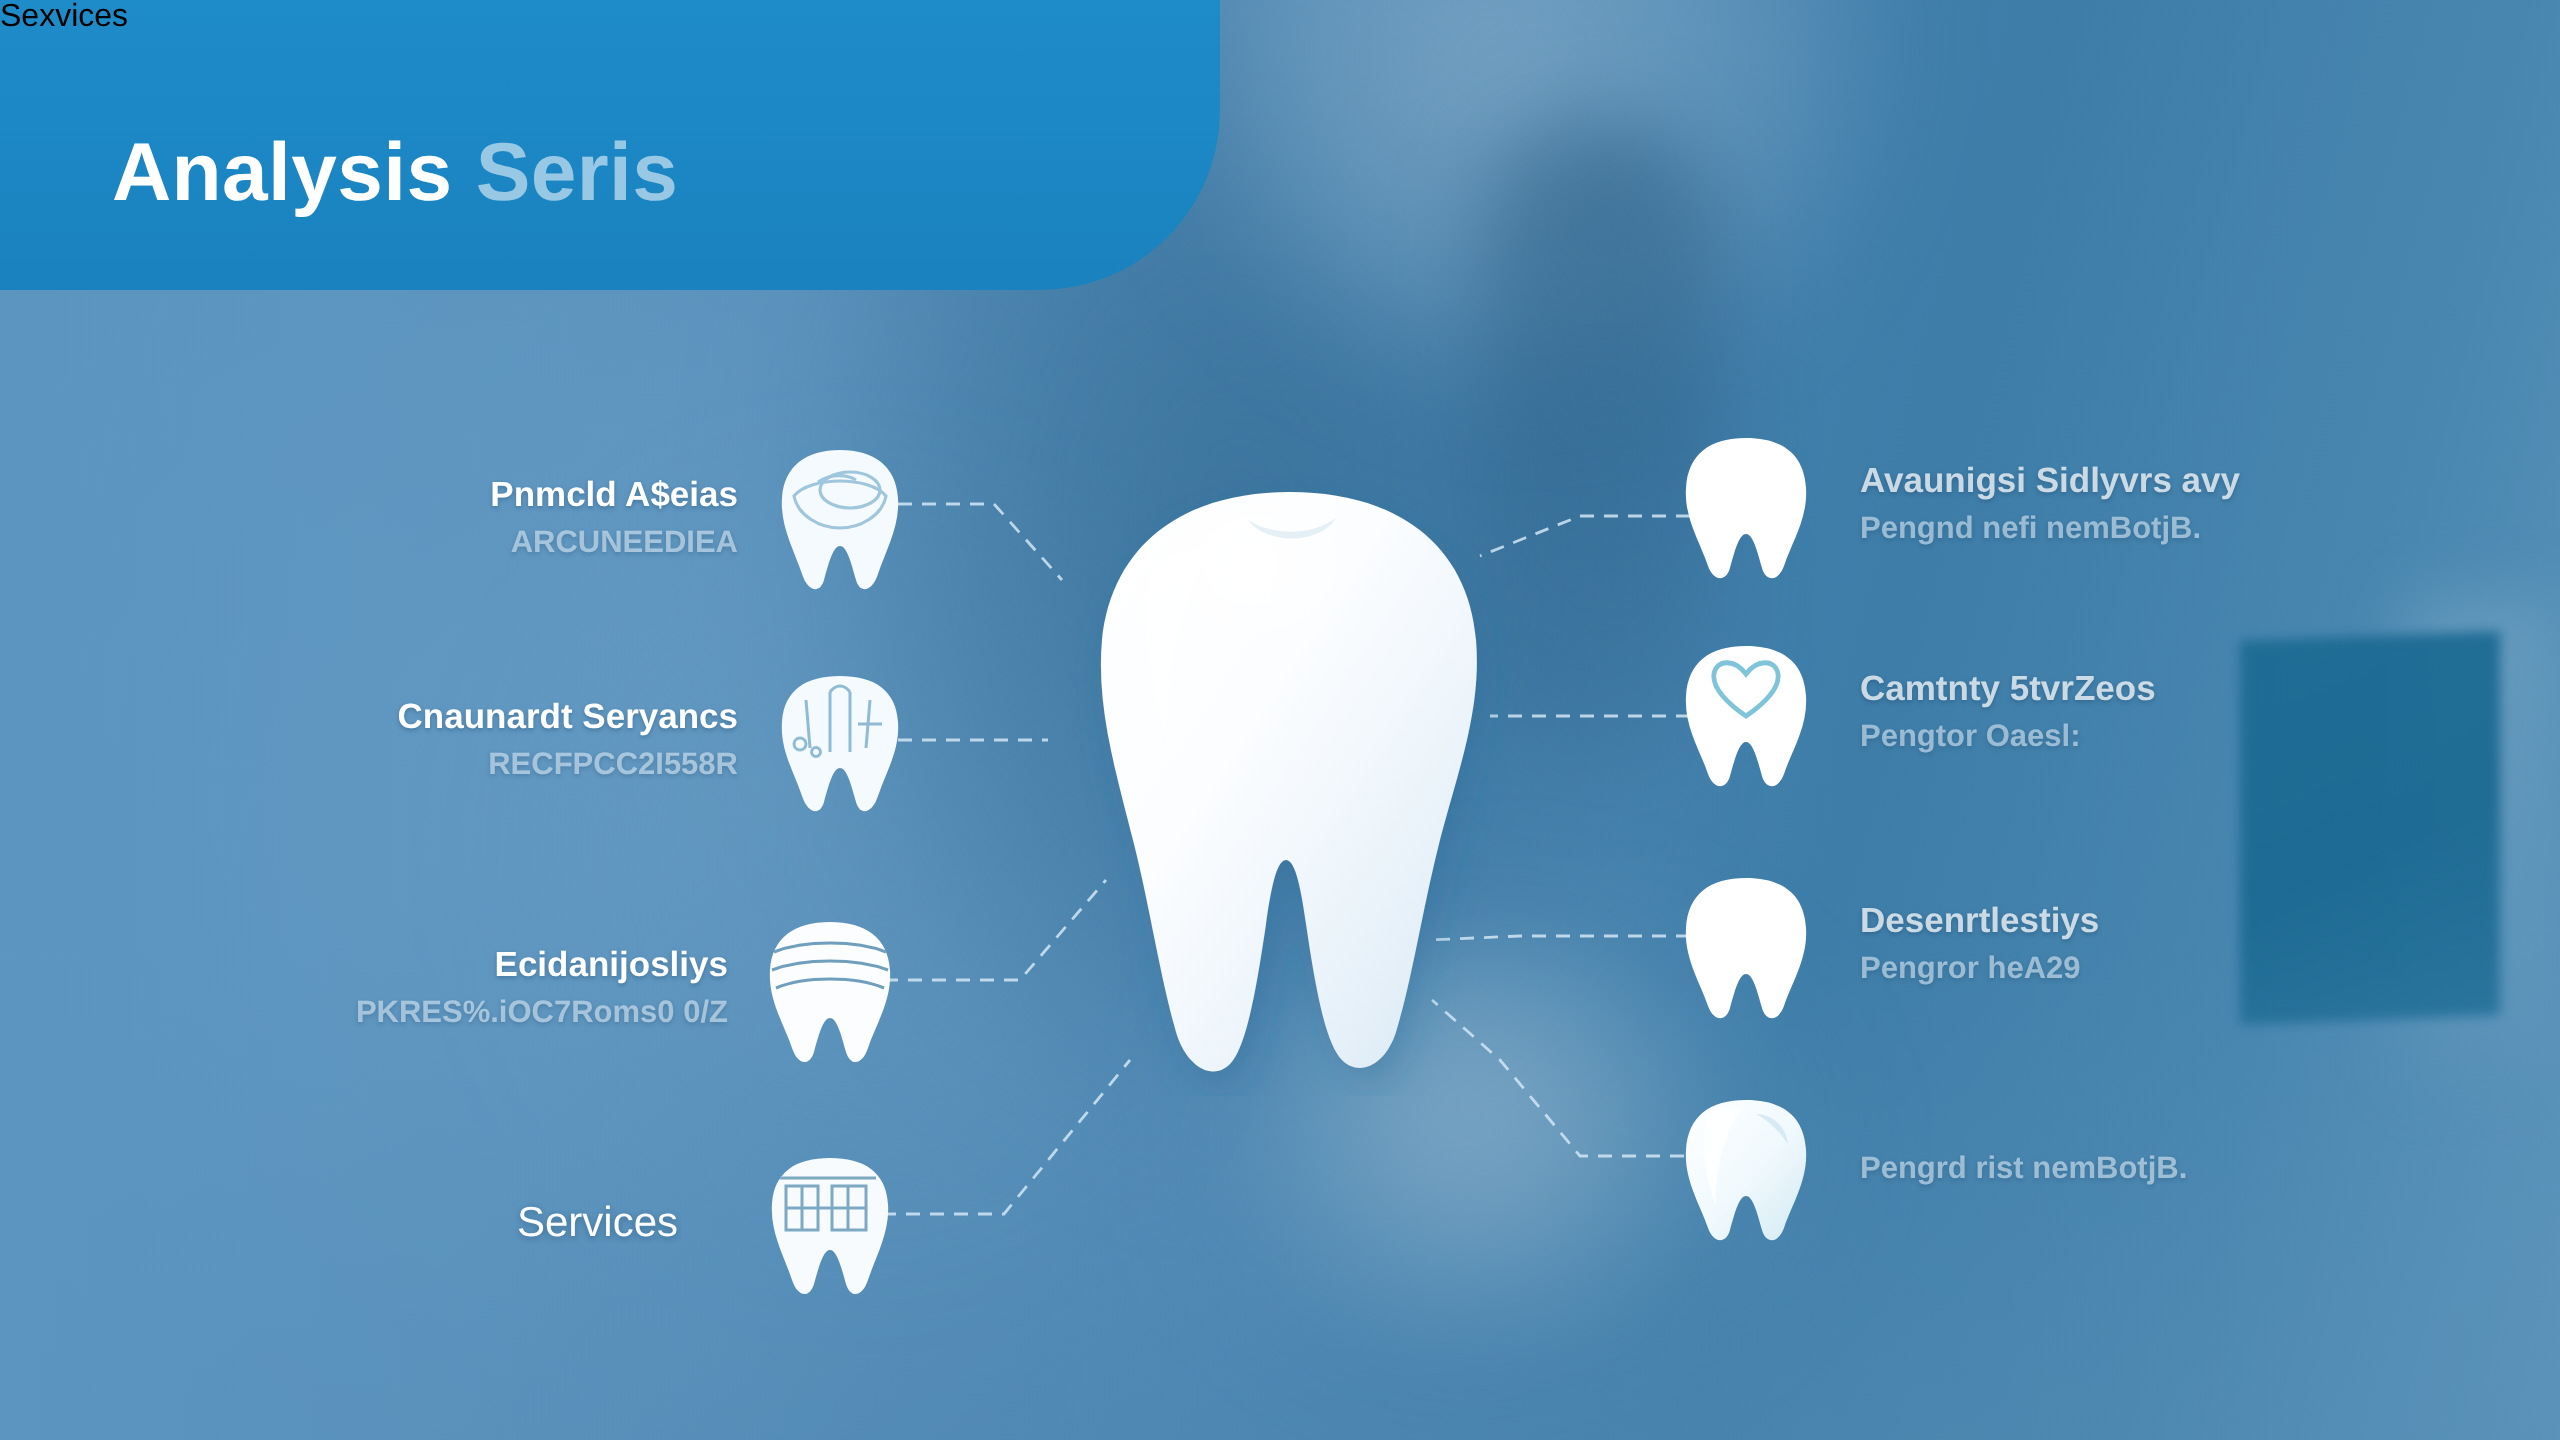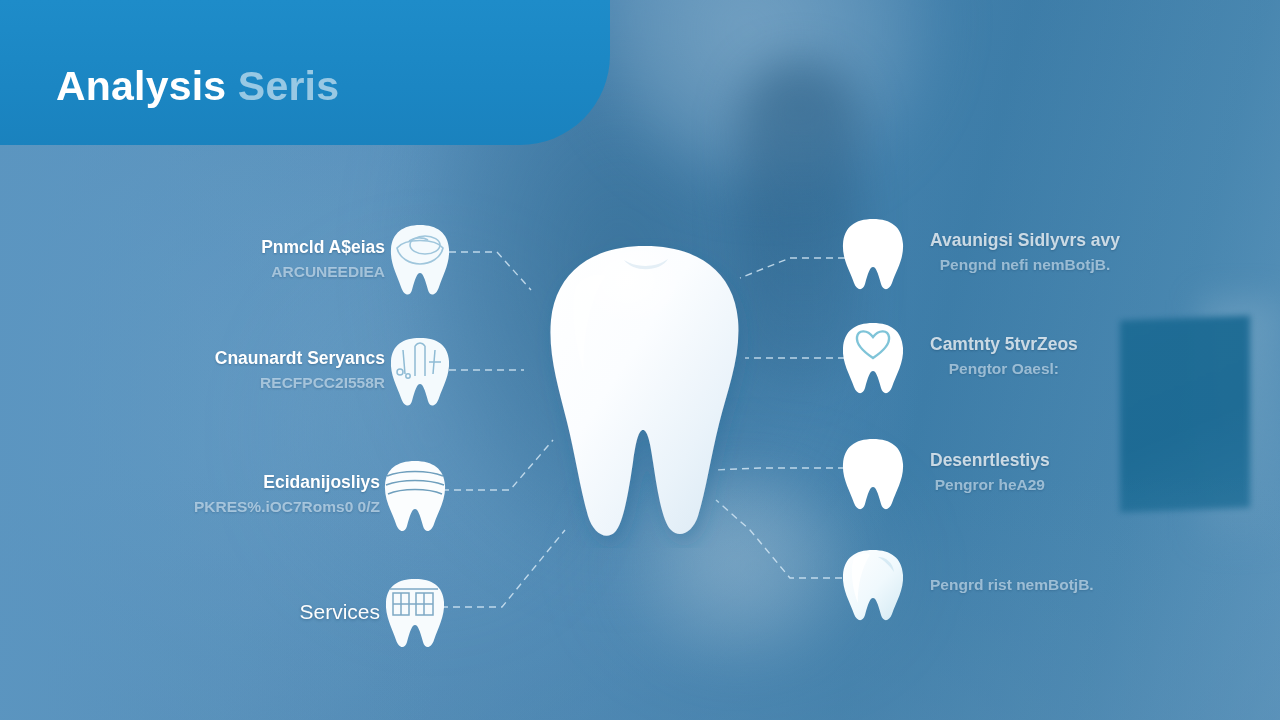--- a/index.html
+++ b/index.html
@@ -109,22 +109,22 @@
 
   
   .row { position:absolute; display:flex; align-items:center; z-index:5; }
   .row.left  { justify-content:flex-end; }
   .row.right { justify-content:flex-start; }
 
   .icon-box { width:70px; height:78px; flex:0 0 70px; position:relative; }
   .icon-box svg { width:100%; height:100%; display:block; }
 
   .labels { display:flex; flex-direction:column; justify-content:center; }
-  .row.left .labels { align-items:flex-end; text-align:center; margin-right:0; }
-  .row.right .labels { align-items:center; text-align:left; margin-left:22px; }
+  .row.left .labels { align-items:flex-end; text-align:center; margin-right:16px; }
+  .row.right .labels { align-items:flex-start; text-align:left; margin-left:22px; }
 
   .lbl-title {
     font-size:17.5px; font-weight:bold; color:#ffffff;
     white-space:nowrap; line-height:1.25;
     text-shadow:0 1px 2px rgba(20,60,95,.35);
   }
   .lbl-sub {
     font-size:15.5px; font-weight:normal;
     color:rgba(232,243,251,.80);
     white-space:nowrap; line-height:1.3; margin-top:3px;
@@ -133,21 +133,21 @@
   .lbl-title.faded { color:rgba(255,255,255,.74); font-weight:bold; }
   .lbl-sub.faint   { color:rgba(226,240,250,.58);font-weight:bold; }
 
   .row.clean .lbl-title { font-size:21px; font-weight:normal; color:#fdfdfd;
     text-shadow:0 1px 3px rgba(20,60,95,.40); }
 
   
   #row-l1 { left:110px;  top:215px; width:345px; height:90px; }
   #row-l2 { left:100px;  top:326px; width:355px; height:90px; }
   #row-l3 { left:90px;   top:450px; width:360px; height:90px; }
-  #row-l4 { left:200px;  top:570px; width:250px; height:84px; }
+  #row-l4 { left:200px;  top:570px; width:250px; height:84px;gap:25px; }
 
   
   #row-r1 { left:838px;  top:208px; width:400px; height:90px; }
   #row-r2 { left:838px;  top:312px; width:400px; height:90px; }
   #row-r3 { left:838px;  top:428px; width:400px; height:90px; }
   #row-r4 { left:838px;  top:538px; width:400px; height:92px; }
 </style>
 </head>
 <body>
 
@@ -185,20 +185,21 @@
 
       <path d="M842 578 L790 578 L750 530 L716 500"></path>
     </g>
   </svg>
 </div>
 
 <div id="header">
   <div id="header-title">
     <span>Analysis </span><span class="ghost">Seris</span>
   </div>
+  <div class="ghost-overlay">Sexvices</div>
 </div>
 
 <div id="center-tooth">
   <svg viewBox="0 0 250 310" xmlns="http://www.w3.org/2000/svg">
     <defs>
       <linearGradient id="toothBig" x1="0" y1="0" x2="1" y2="1">
         <stop offset="0%" stop-color="#ffffff"></stop>
         <stop offset="40%" stop-color="#fbfdff"></stop>
         <stop offset="72%" stop-color="#eaf3fa"></stop>
         <stop offset="100%" stop-color="#d8e8f3"></stop>

